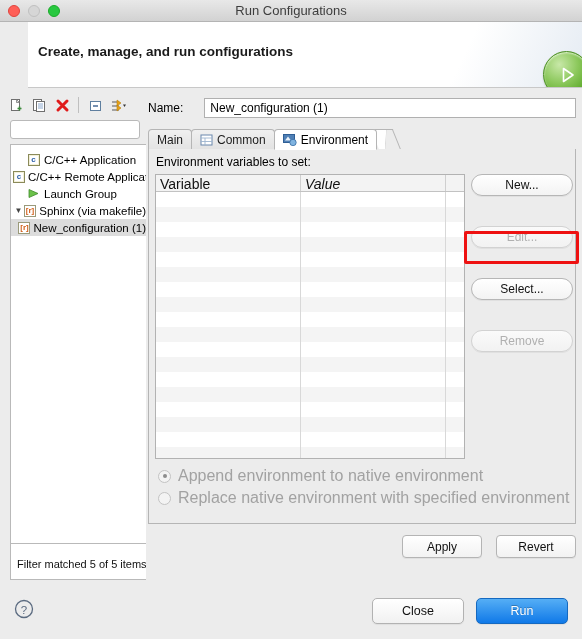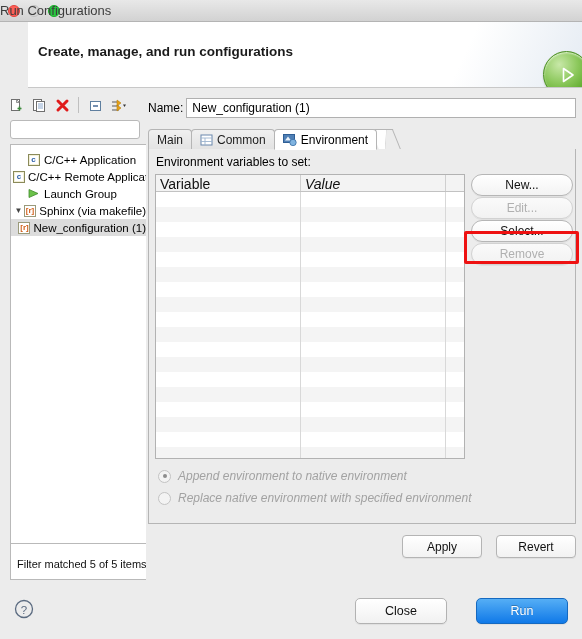--- a/index.html
+++ b/index.html
@@ -18,21 +18,21 @@
     background: linear-gradient(#e8e8e8, #d2d2d2);
     border-bottom: 1px solid #b4b4b4;
     display: flex; align-items: center;
   }
   .traffic { display: flex; gap: 8px; margin-left: 8px; }
   .light { width: 12px; height: 12px; border-radius: 50%; }
   .light.red { background: #ff5f57; border: 1px solid #e0443e; }
   .light.yellow { background: #d6d6d6; border: 1px solid #c0c0c0; }
   .light.green { background: #28c840; border: 1px solid #1aab29; }
   .win-title {
-    position: absolute; left: 0; right: 0; 
+    position: absolute; left: 0; right: 0; text-align: center;
     font-size: 13px; color: #3d3d3d; font-weight: 400;
   }
 
   
   .banner {
     position: absolute; left: 0; top: 22px; width: 582px; height: 66px;
     background: #ffffff;
     border-bottom: 1px solid #c8c8c8;
     overflow: hidden;
     margin-left: 28px;
@@ -104,21 +104,21 @@
   }
 
   
   .main {
     position: absolute; left: 148px; top: 92px; width: 428px; height: 488px;
   }
   .name-row {
     position: absolute; left: 0; top: 6px; width: 428px; height: 20px;
     display: flex; align-items: center;
   }
-  .name-label { font-size: 12px; color: #000; margin-right: 3px; }
+  .name-label { font-size: 12px; color: #000; margin-right: 21px; }
   .name-input {
     flex: 1; height: 20px; background: #fff; border: 1px solid #b0b0b0;
     font-size: 12px; color: #000; padding: 0 5px; outline: none;
     font-family: "Liberation Sans", sans-serif;
   }
 
   
   .tabstrip {
     position: absolute; left: 0; top: 36px; width: 428px; height: 22px;
     display: flex; align-items: flex-end;
@@ -175,21 +175,21 @@
   .td { border-right: 1px solid #d8d8d8; }
   .td.c1 { width: 145px; }
   .td.c2 { width: 145px; }
   .td.c3 { width: 18px; border-right: none; }
 
   
   .side-btns {
     position: absolute; left: 322px; top: 25px; width: 100px;
   }
   .sbtn {
-    display: block; width: 102px; height: 22px; margin-bottom: 1px;
+    display: block; width: 102px; height: 22px; margin-bottom: 30px;
     background: linear-gradient(#ffffff, #f3f3f3);
     border: 1px solid #b6b6b6; border-radius: 11px;
     font-size: 12px; color: #111; font-family: "Liberation Sans", sans-serif;
     box-shadow: 0 1px 0 rgba(0,0,0,.05);
   }
   .sbtn.disabled { color: #b0b0b0; background: linear-gradient(#fafafa, #f2f2f2); border-color: #d2d2d2; }
   .redbox {
     position: absolute; left: 315px; top: 82px;
     width: 115px; height: 33px;
     border: 3px solid #ee1111; border-radius: 2px;
@@ -198,36 +198,36 @@
 
   
   .radios { position: absolute; left: 9px; top: 316px; }
   .radio-row { display: flex; align-items: center; height: 22px; }
   .radio {
     width: 13px; height: 13px; border-radius: 50%;
     background: #f3f3f3; border: 1px solid #c3c3c3; margin-right: 7px;
     display: flex; align-items: center; justify-content: center;
   }
   .radio .dot { width: 4px; height: 4px; border-radius: 50%; background: #8d8d8d; }
-  .radio-lbl { font-size: 12px; color: #a2a2a2; font-style: italic; }
+  .radio-lbl { font-size: 16px; color: #a2a2a2; }
 
   
   .ar-row { position: absolute; left: 0; top: 443px; width: 428px; display: flex; justify-content: flex-end; gap: 14px; }
   .wbtn {
     width: 80px; height: 23px;
     background: linear-gradient(#ffffff, #f2f2f2);
     border: 1px solid #b4b4b4; border-radius: 4px;
     font-size: 12px; color: #111; font-family: "Liberation Sans", sans-serif;
     box-shadow: 0 1px 0 rgba(0,0,0,.05);
   }
 
   
   .footer { position: absolute; left: 0; top: 586px; width: 582px; height: 53px; }
   .help-icon { position: absolute; left: 14px; top: 13px; }
-  .footer-btns { position: absolute; right: 14px; top: 12px; display: flex; gap: 29px; }
+  .footer-btns { position: absolute; right: 14px; top: 12px; display: flex; gap: 12px; }
   .fbtn {
     width: 92px; height: 26px; border-radius: 5px; font-size: 12.5px;
     font-family: "Liberation Sans", sans-serif;
     background: linear-gradient(#ffffff, #f1f1f1);
     border: 1px solid #b2b2b2; color: #111;
     box-shadow: 0 1px 1px rgba(0,0,0,.06);
   }
   .fbtn.primary {
     background: linear-gradient(#55aef5, #1079e8);
     border: 1px solid #1569c0; color: #fff;

